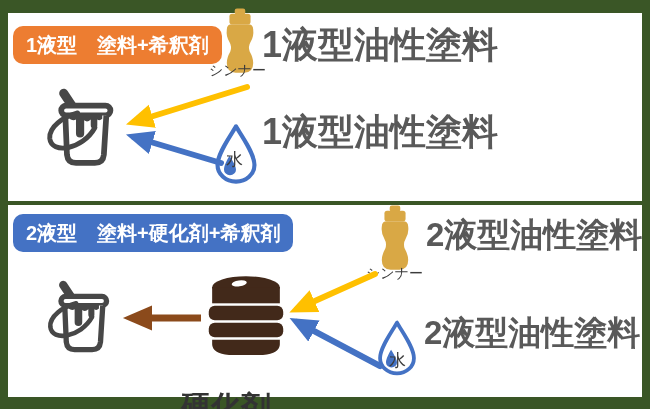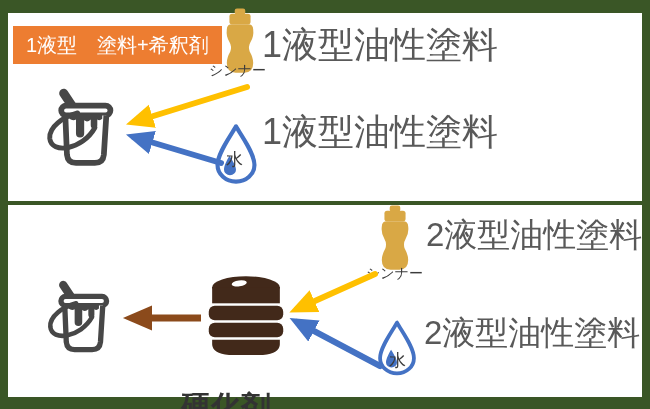--- a/index.html
+++ b/index.html
@@ -10,25 +10,25 @@
     --bottle-gold:#D9A845; --drop-blue:#4472C4; --drum-brown:#42291A;
     --bucket-gray:#474747;
   }
   html,body{margin:0;padding:0;}
   body{font-family:"Liberation Sans","DejaVu Sans",sans-serif;}
   .stage{position:relative;width:650px;height:409px;background:var(--border-green);overflow:hidden;}
   .panel{position:absolute;left:8px;width:634px;background:var(--panel-white);}
   .panel.top{top:13px;height:188px;}
   .panel.bottom{top:205px;height:192px;}
   .abs{position:absolute;}
-  .badge{position:absolute;color:var(--label-text);font-weight:normal;font-size:20px;
-         padding:9px 13px;border-radius:0;white-space:nowrap;line-height:1;}
+  .badge{position:absolute;color:var(--label-text);font-weight:bold;font-size:20px;
+         padding:9px 13px;border-radius:10px;white-space:nowrap;line-height:1;}
   .badge1{left:13px;top:26px;background:var(--label1-bg);}
   .badge2{left:13px;top:214px;background:var(--label2-bg);}
-  .bigtext{position:absolute;font-weight:normal;color:var(--big-text);white-space:nowrap;line-height:1.1;}
+  .bigtext{position:absolute;font-weight:bold;color:var(--big-text);white-space:nowrap;line-height:1.1;}
   .smalltext{position:absolute;font-weight:normal;color:var(--small-text);white-space:nowrap;line-height:1;}
   .hardener{position:absolute;font-weight:bold;color:#333333;font-size:30px;line-height:1;}
   svg{display:block;}
   .overlay{position:absolute;left:0;top:0;pointer-events:none;}
 </style>
 </head>
 <body>
 
 <div class="stage">
 
@@ -61,20 +61,21 @@
 
   <div class="abs" style="left:212px;top:123px;">
     <svg width="48" height="62" viewBox="0 0 52 66">
       <path d="M26,3 C20,14 6,32 6,45 a20,18 0 0 0 40,0 C46,32 32,14 26,3 Z" fill="#fff" stroke="var(--drop-blue)" stroke-width="4.5" stroke-linejoin="round"></path>
       <path d="M19,35 C16,40 13,46 13,50 a6.5,6 0 0 0 13,0 C26,46 22,40 19,35 Z" fill="var(--drop-blue)"></path>
     </svg>
   </div>
   <div class="smalltext" style="left:226px;top:151px;font-size:17px;">水</div>
   <div class="bigtext" style="left:262px;top:112px;font-size:36px;">1液型油性塗料</div>
 
+  <div class="badge badge2">2液型　塗料+硬化剤+希釈剤</div>
 
   <div class="abs" style="left:45px;top:278px;">
     <svg width="76" height="84" viewBox="0 0 100 100">
       <path d="M36,22 L24,4" stroke="var(--bucket-gray)" stroke-width="11" stroke-linecap="round" fill="none"></path>
       <rect x="21" y="19" width="60" height="12" rx="6" fill="#fff" stroke="var(--bucket-gray)" stroke-width="7"></rect>
       <path d="M26,31 L28,79 Q29,89 39,89 L62,89 Q72,89 73,79 L76,31" fill="#fff" stroke="var(--bucket-gray)" stroke-width="7" stroke-linejoin="round"></path>
       <path d="M31,30 h40 v5 q-3,3 -6,1 v7 a4,4 0 0 1 -8,0 v-7 q-4,4 -8,1 v16 a5,5 0 0 1 -10,0 v-17 q-4,2 -8,-1 z" fill="var(--bucket-gray)"></path>
       <path d="M62,46 C47,73 9,79 7,59 C6,45 23,33 41,28" fill="none" stroke="var(--bucket-gray)" stroke-width="6" stroke-linecap="round"></path>
     </svg>
   </div>

